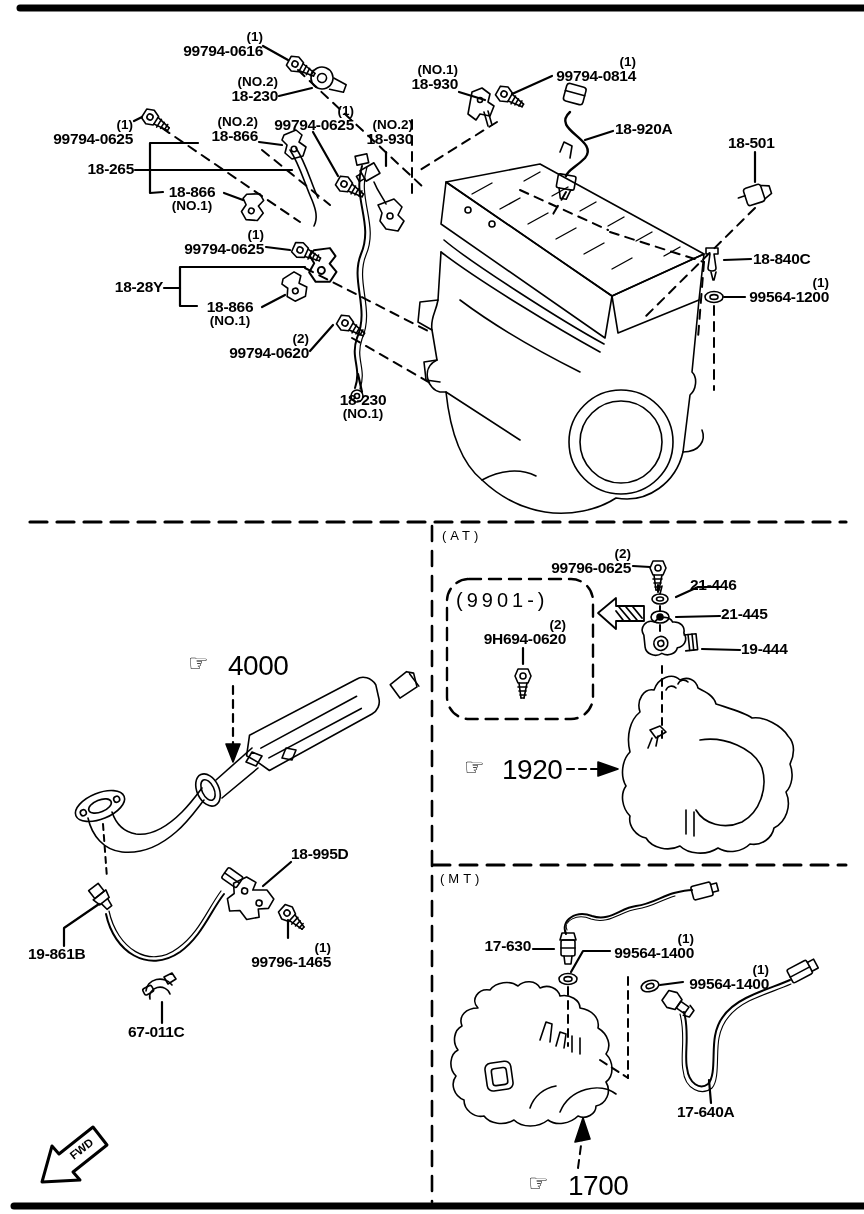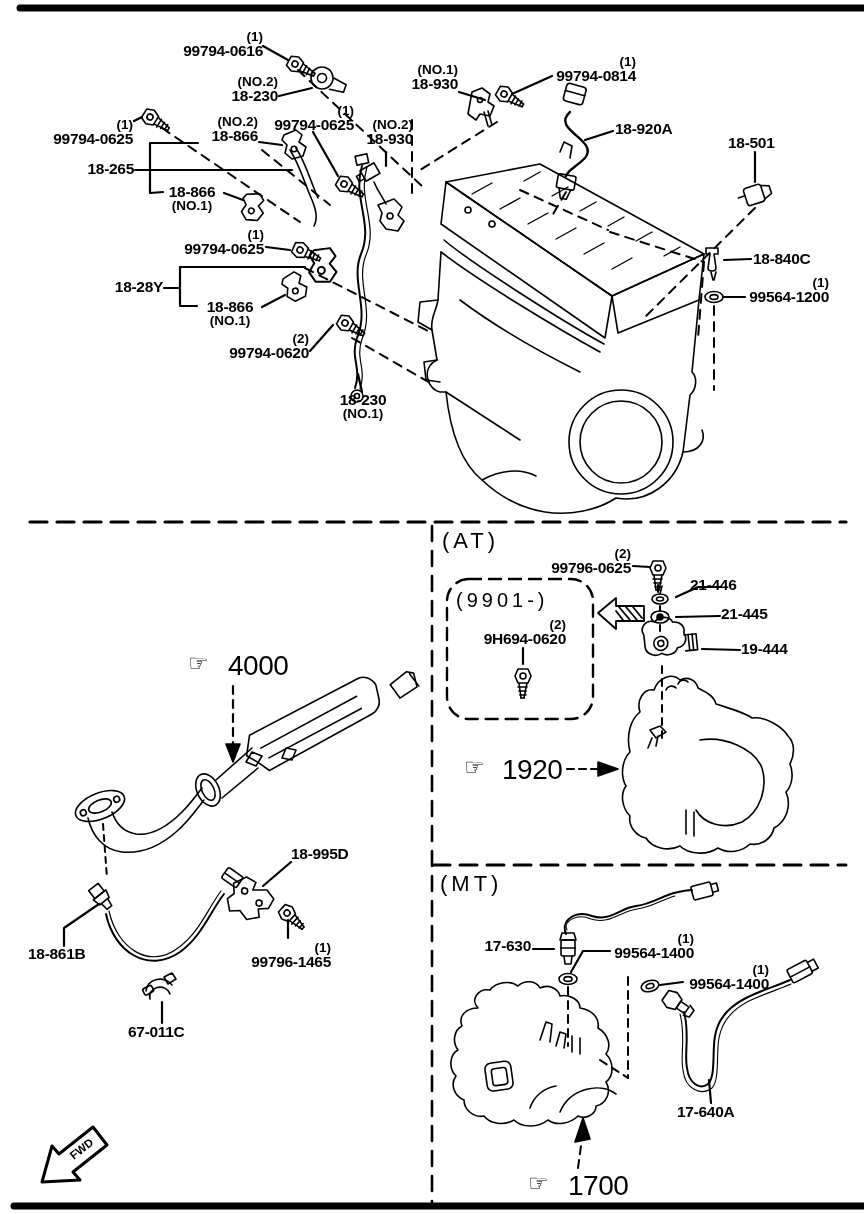--- a/index.html
+++ b/index.html
@@ -6,21 +6,21 @@
   #stage{position:relative;width:864px;height:1214px;background:#ffffff;overflow:hidden;
          font-family:"Liberation Sans",sans-serif;color:#000;}
   #art{position:absolute;left:0;top:0;}
   .callout{position:absolute;line-height:13.5px;white-space:nowrap;}
   .callout .part{font-size:15.5px;font-weight:bold;letter-spacing:-0.3px;}
   .callout .qty,.callout .note{font-size:13.5px;font-weight:bold;}
   .aR{text-align:right}
   .aC{text-align:center}
   .ref{position:absolute;font-size:28px;font-weight:normal;letter-spacing:-0.5px;}
   .hand{position:absolute;font-size:23px;font-family:"DejaVu Sans",sans-serif;line-height:23px;}
-  .sect{position:absolute;font-size:22px;letter-spacing:4px;}
+  .sect{position:absolute;font-size:13px;letter-spacing:4px;}
   .daterange{position:absolute;font-size:20px;letter-spacing:4px;}
 </style>
 </head>
 <body>
 
 <div id="stage">
 
 <svg id="art" width="864" height="1214" viewBox="0 0 864 1214" stroke="#000" fill="none" stroke-width="1.6" stroke-linecap="round" stroke-linejoin="round">
 
   <defs>
@@ -428,21 +428,21 @@
     <div class="qty">(1)</div>
     <div class="part">99564-1200</div>
   </div>
 
   <span class="hand" style="left:188px;top:652px;">☞</span>
   <div class="ref" style="left:228px;top:650px;">4000</div>
   <div class="callout" style="left:291px;top:847px;">
     <div class="part">18-995D</div>
   </div>
   <div class="callout" style="left:28px;top:947px;">
-    <div class="part">18-861B</div>
+    <div class="part">19-861B</div>
   </div>
   <div class="callout aR" style="left:216px;top:941px;width:115px;">
     <div class="qty">(1)</div>
     <div class="part">99796-1465</div>
   </div>
   <div class="callout" style="left:128px;top:1025px;">
     <div class="part">67-011C</div>
   </div>
 
   <div class="sect" style="left:442px;top:528px;">(AT)</div>

